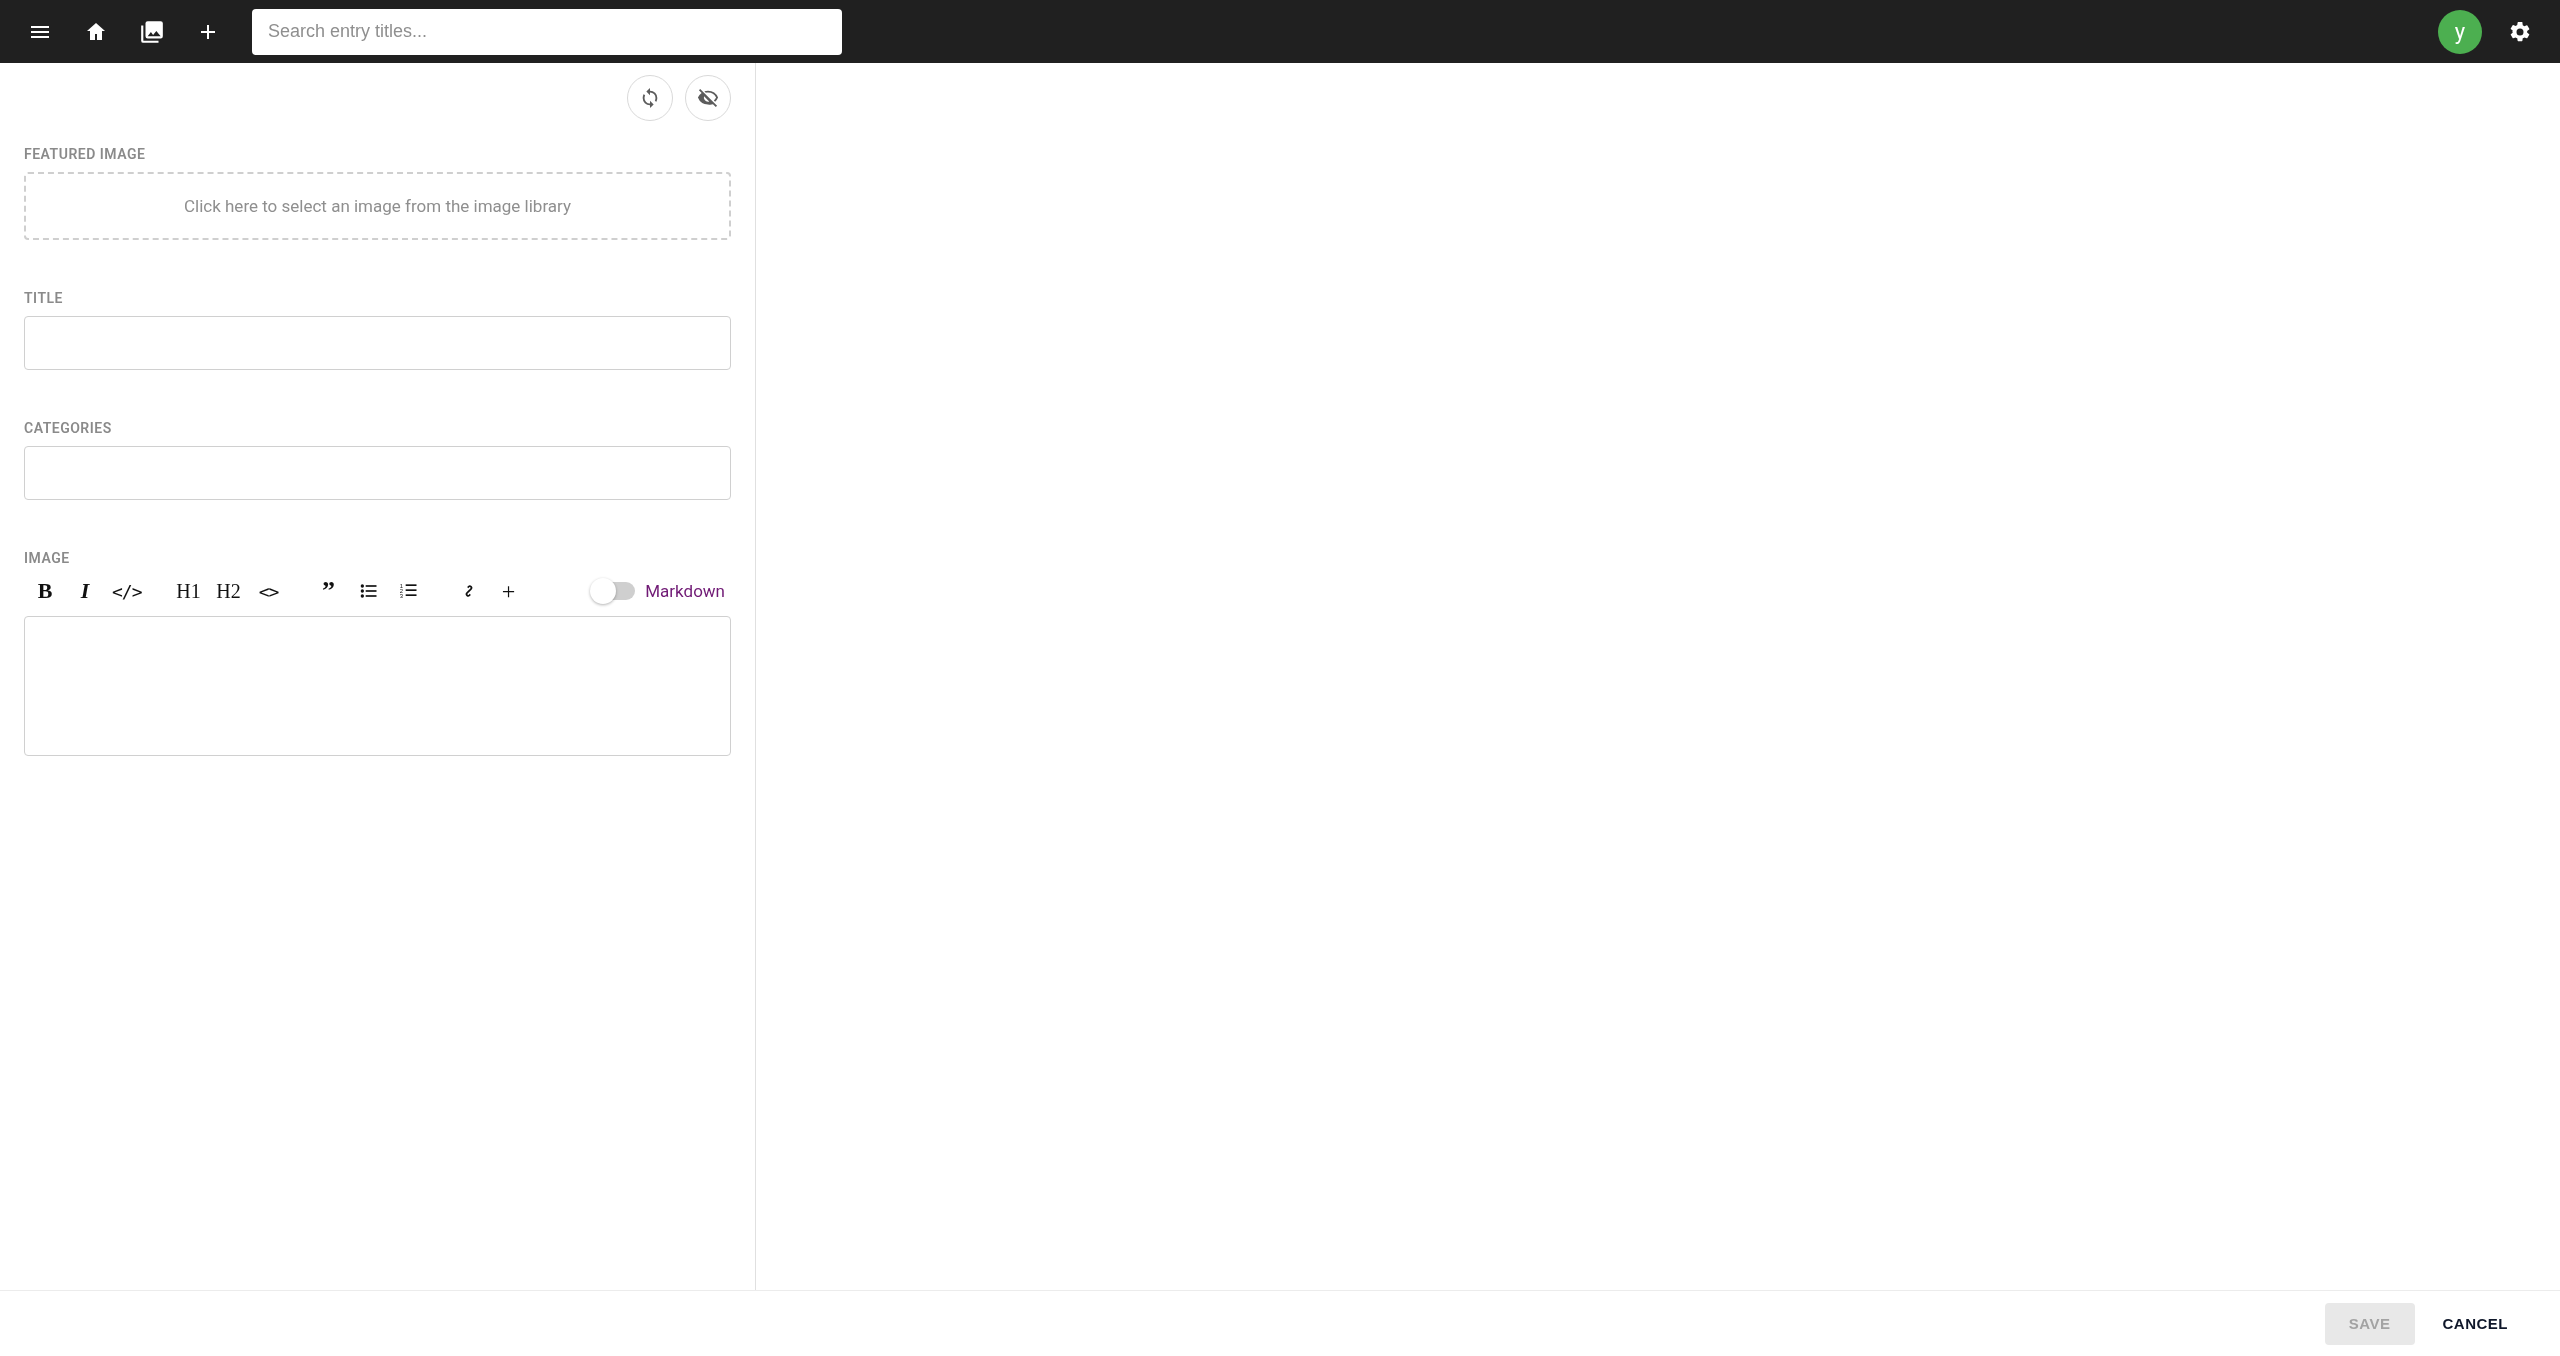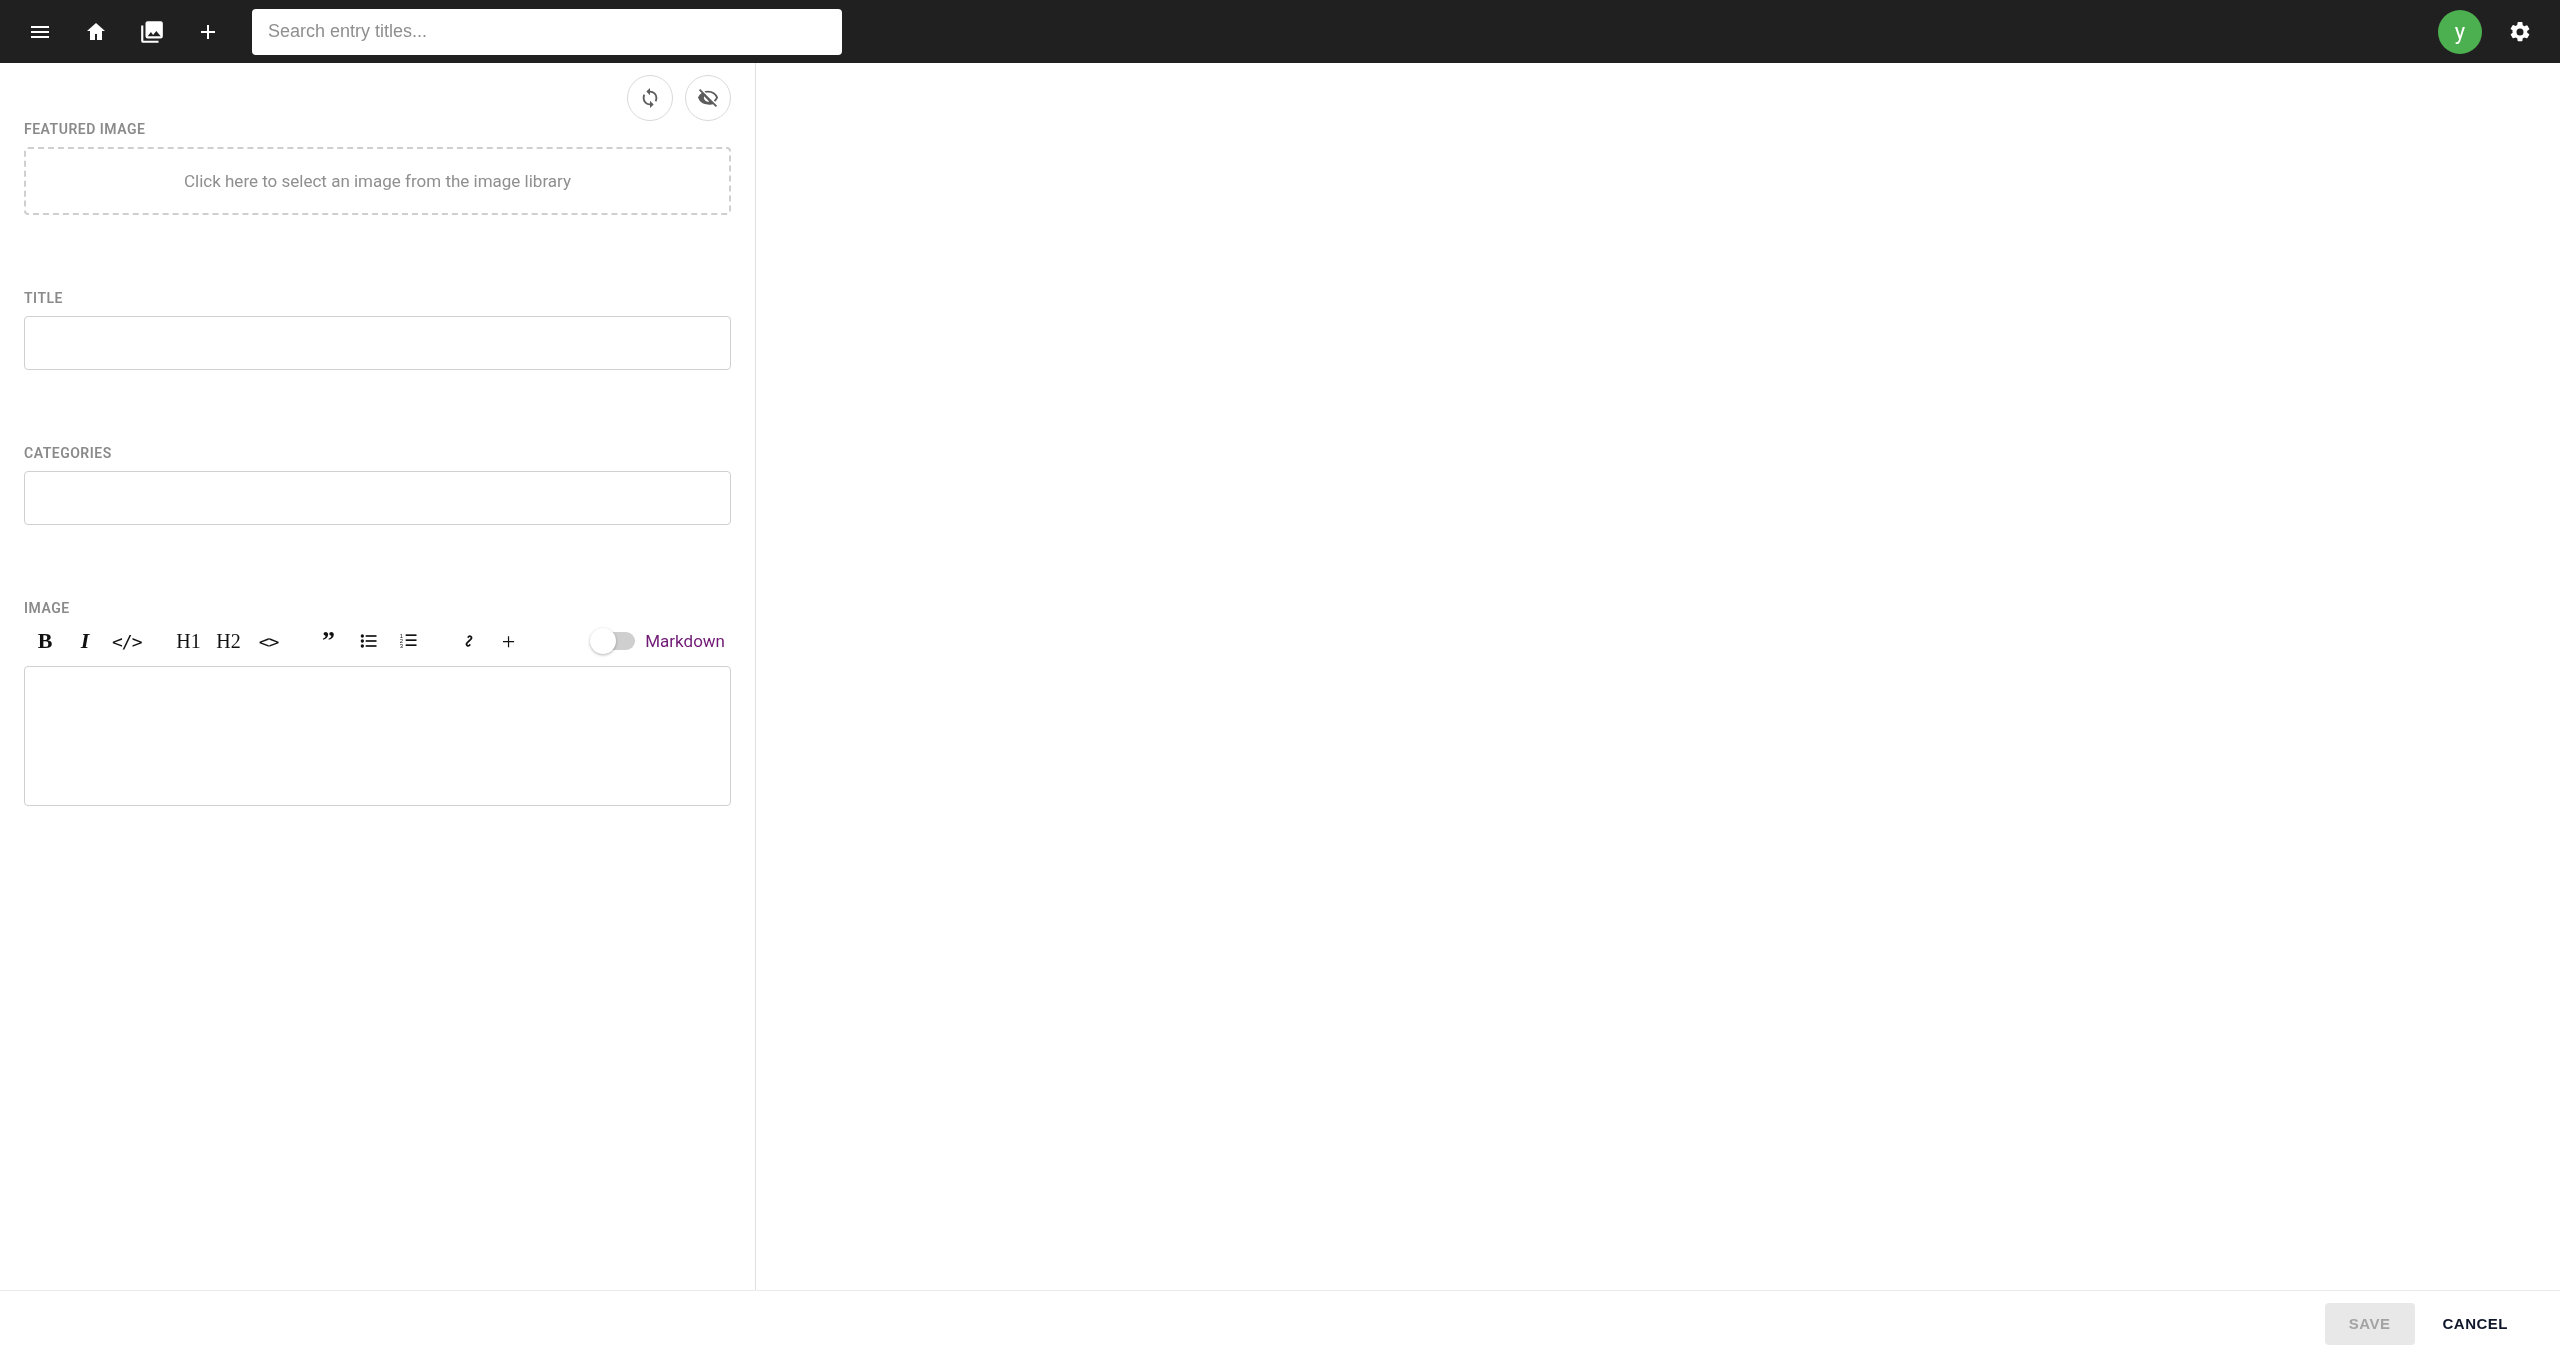--- a/index.html
+++ b/index.html
@@ -84,21 +84,21 @@
     width: 46px; height: 46px;
     border-radius: 50%;
     border: 1px solid #d9d9d9;
     background: #fff;
     display: flex; align-items: center; justify-content: center;
     cursor: pointer;
   }
   .round-btn svg { fill: #5c5c5c; }
 
   .field-section { padding: 0 24px; margin-top: 20px; }
-  .field-section.first { margin-top: 0; }
+  .field-section.first { margin-top: 25px; }
   .field-label {
     font-size: 14px;
     font-weight: 600;
     letter-spacing: 0.5px;
     color: #8a8a8a;
     margin-bottom: 10px;
   }
 
   .image-drop {
     border: 2px dashed #cfcfcf;
@@ -112,21 +112,21 @@
 
   .text-input, .tags-input {
     width: 100%;
     height: 54px;
     border: 1px solid #d0d0d0;
     border-radius: 4px;
     padding: 0 14px;
     font-size: 16px;
     outline: none;
   }
-  .gap-lg { margin-top: 75px; }
+  .gap-lg { margin-top: 50px; }
 
   .body-toolbar-row {
     display: flex;
     align-items: center;
     justify-content: space-between;
     margin-top: 6px;
   }
   .body-toolbar {
     display: flex;
     align-items: center;

